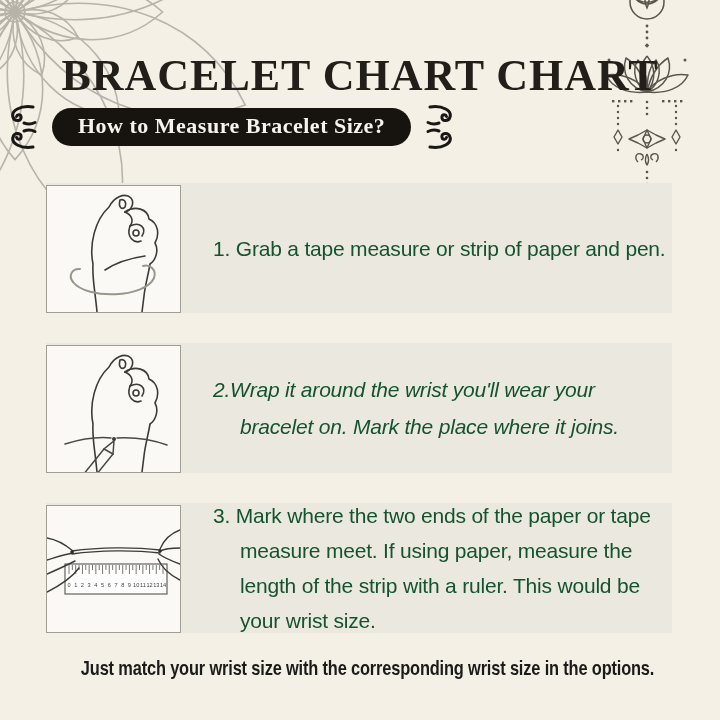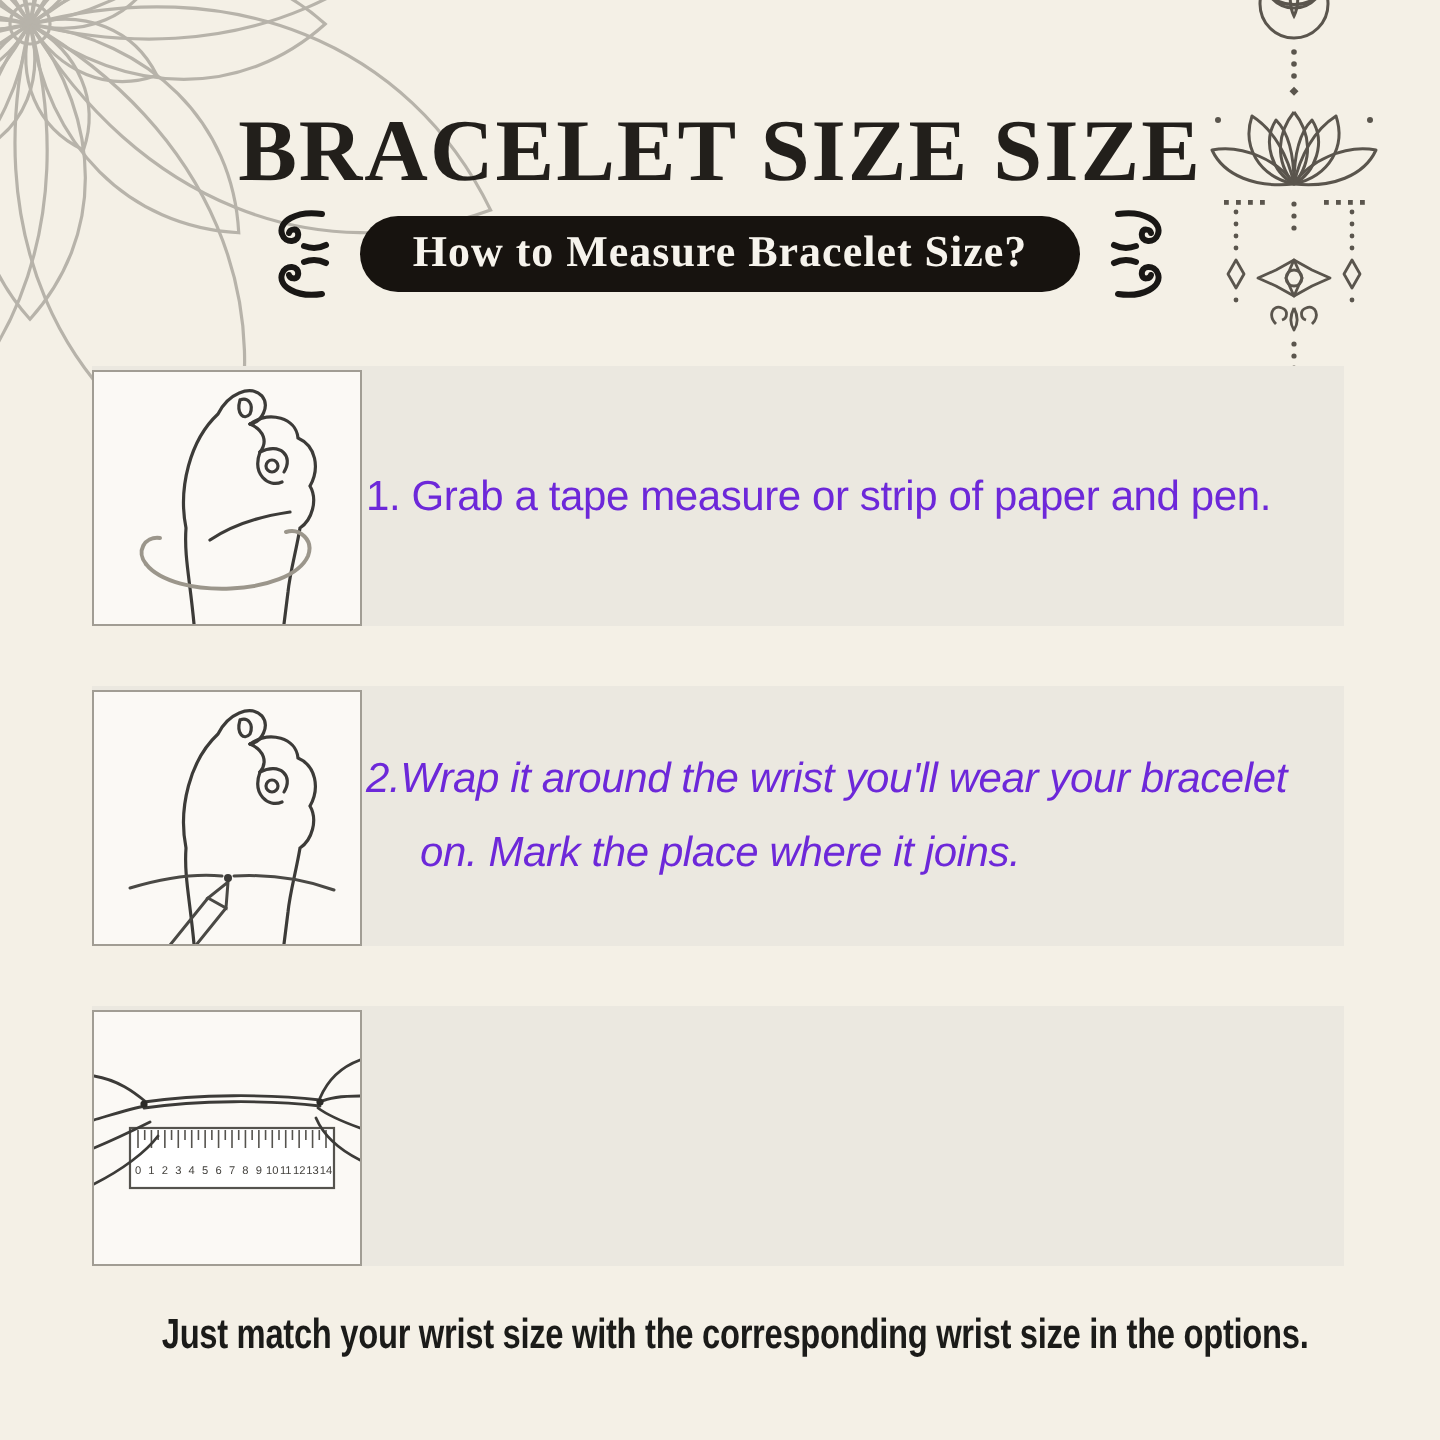--- a/index.html
+++ b/index.html
@@ -12,21 +12,21 @@
   .mandala{position:absolute;left:-245px;top:-248px;pointer-events:none;}
   .lotus{position:absolute;left:592px;top:-6px;pointer-events:none;}
   
   .title{
     position:absolute;top:50px;left:0;width:720px;text-align:center;
     font-family:"Liberation Serif", serif;font-weight:700;
     font-size:44px;letter-spacing:1px;color:#221f1b;margin:0;
   }
   .badge-row{
     position:absolute;top:106px;left:0;width:720px;height:42px;
-    display:flex;align-items:center;justify-content:center;gap:14px;
+    display:flex;align-items:center;gap:14px;
   }
   .badge{
     background:#17130f;color:#f6f3ec;border-radius:19px;
     font-family:"Liberation Serif", serif;font-weight:700;
     font-size:22px;letter-spacing:.5px;
     padding:5px 26px 7px 26px;line-height:1.2;white-space:nowrap;
   }
   .flourish{width:38px;height:46px;}
   .flourish.right{transform:scaleX(-1);}
   
@@ -35,22 +35,22 @@
     background:#ebe8e0;display:flex;align-items:center;
   }
   .step1{top:183px;}
   .step2{top:343px;font-style:italic;}
   .step3{top:503px;}
   .illus{
     flex:0 0 auto;width:135px;height:128px;background:#fbf9f5;
     border:1px solid #a19d94;box-sizing:border-box;margin-top:1px;
   }
   .step-text{
-    width:452px;margin-left:2px;
-    font-size:21px;letter-spacing:-.2px;line-height:37px;color:#6d28d9;
+    width:452px;margin-left:32px;
+    font-size:21px;letter-spacing:-.2px;line-height:37px;color:#14532d;
     padding-left:27px;text-indent:-27px;
   }
   .step3 .step-text{line-height:35px;}
   
   .footer{
     position:absolute;top:656px;left:0;width:720px;text-align:right;
   }
   .footer span{
     display:inline-block;transform:scaleX(.78);transform-origin:center;
     font-size:21px;font-weight:700;letter-spacing:-.2px;color:#1b1b19;
@@ -156,21 +156,21 @@
   </g>
   <g fill="#5a554d" stroke="none">
     <circle cx="26" cy="156" r="1.2"></circle>
       <circle cx="84" cy="156" r="1.2"></circle>
     <circle cx="55" cy="178" r="1.3"></circle>
       <circle cx="55" cy="184" r="1.3"></circle>
       <circle cx="55" cy="190" r="1.3"></circle>
   </g>
 </svg>
 
-<h1 class="title">BRACELET SIZE SIZE</h1>
+<h1 class="title">BRACELET CHART CHART</h1>
 
 <div class="badge-row">
   <svg class="flourish" viewBox="0 0 38 46">
     <g fill="none" stroke="#191715" stroke-width="3" stroke-linecap="round">
       <path d="M33,3 C20,1 11,7 13,13 C14.5,18 22,17.5 21,12.5 C20.5,10 17,10.5 16.5,12.5"></path>
       <path d="M33,43 C20,45 11,39 13,33 C14.5,28 22,28.5 21,33.5 C20.5,36 17,35.5 16.5,33.5"></path>
       <path d="M24,19 C28,20.5 32,20 35,18.5"></path>
       <path d="M24,27 C28,25.5 32,26 35,27.5"></path>
     </g>
   </svg>
@@ -294,17 +294,18 @@
         <path d="M0,86 C14,79 26,70 32,62"></path>
         <path d="M133,24 C122,28 116,36 113,43"></path>
         <path d="M133,42 C124,42 117,43 113,45"></path>
         <path d="M133,58 C122,54 116,51 112,48"></path>
         <path d="M133,74 C121,68 114,60 111,53"></path>
       </g>
       <circle cx="25" cy="46" r="1.8" fill="#2c2b28"></circle>
       <circle cx="113" cy="45" r="1.8" fill="#2c2b28"></circle>
     </svg>
   </div>
+  <div class="step-text">3. Mark where the two ends of the paper or tape measure meet. If using paper, measure the length of the strip with a ruler. This would be your wrist size.</div>
 </div>
 
 <div class="footer">
   <span>Just match your wrist size with the corresponding wrist size in the options.</span>
 </div>
 
 </body></html>

